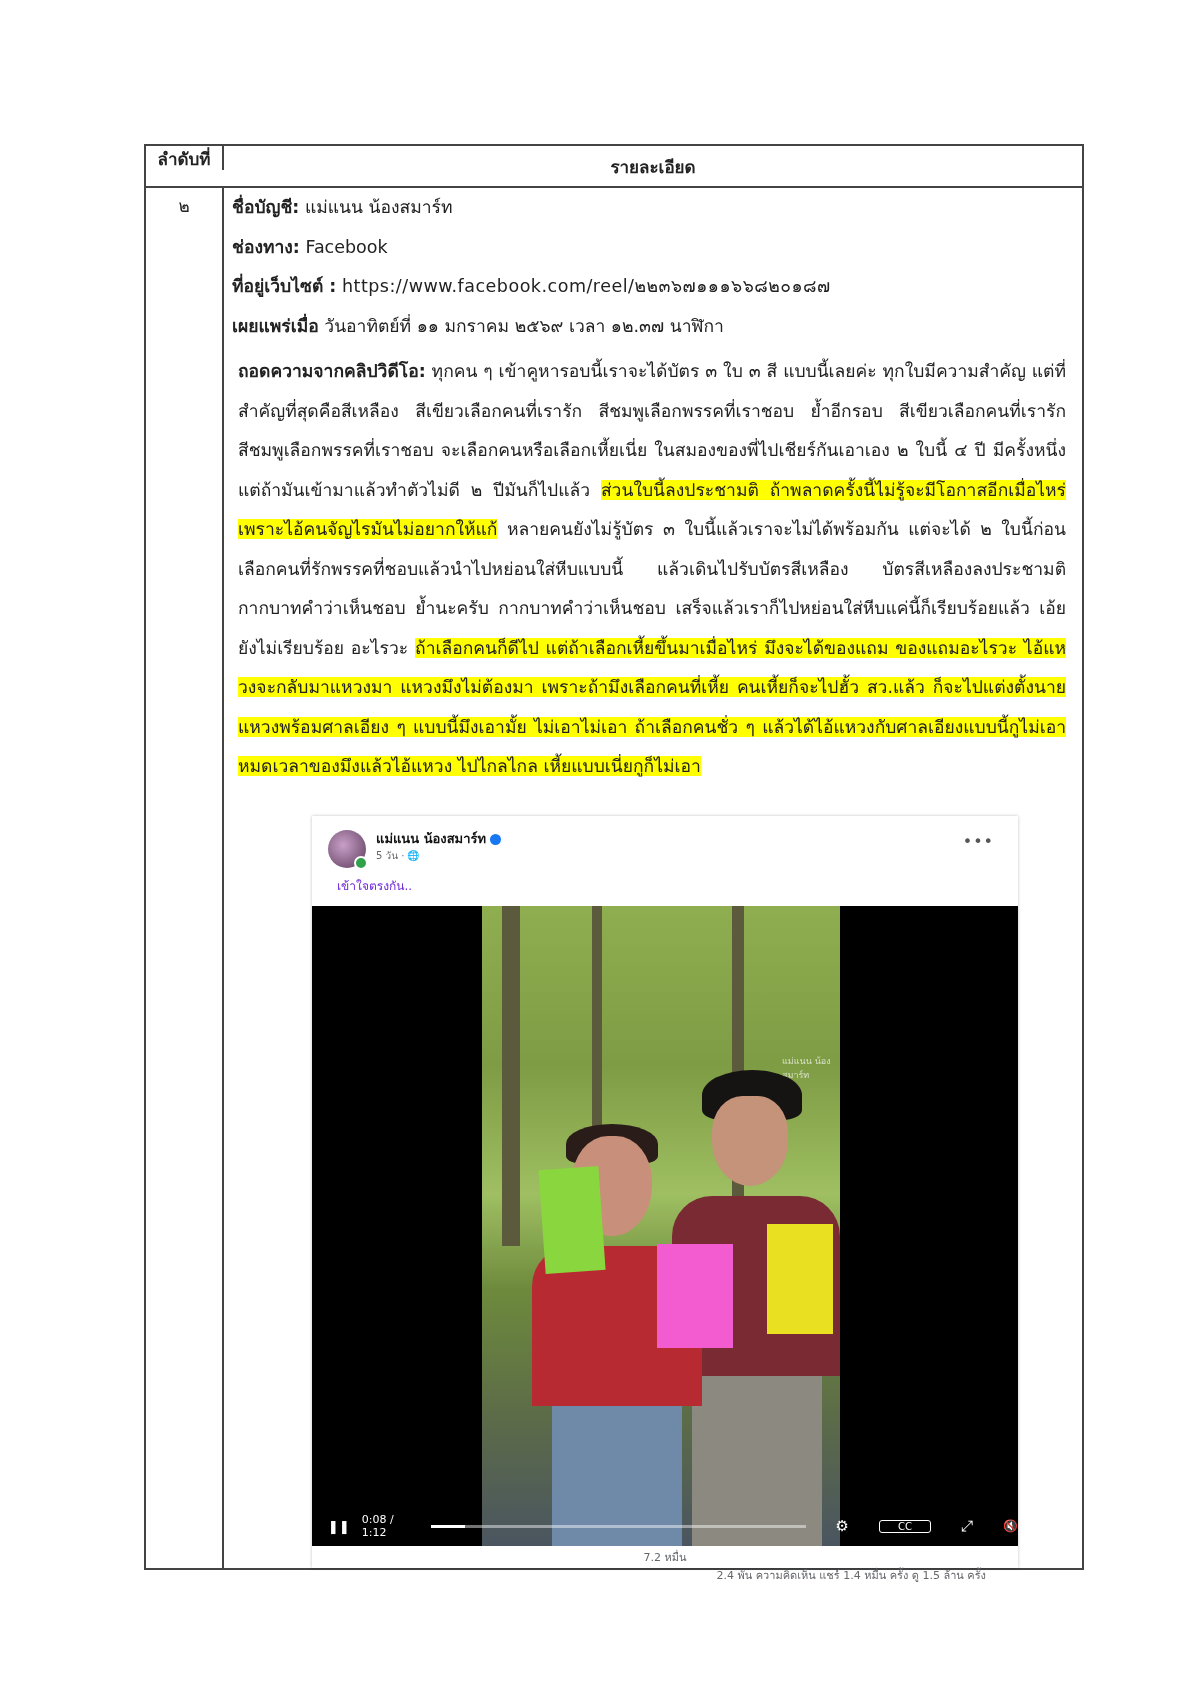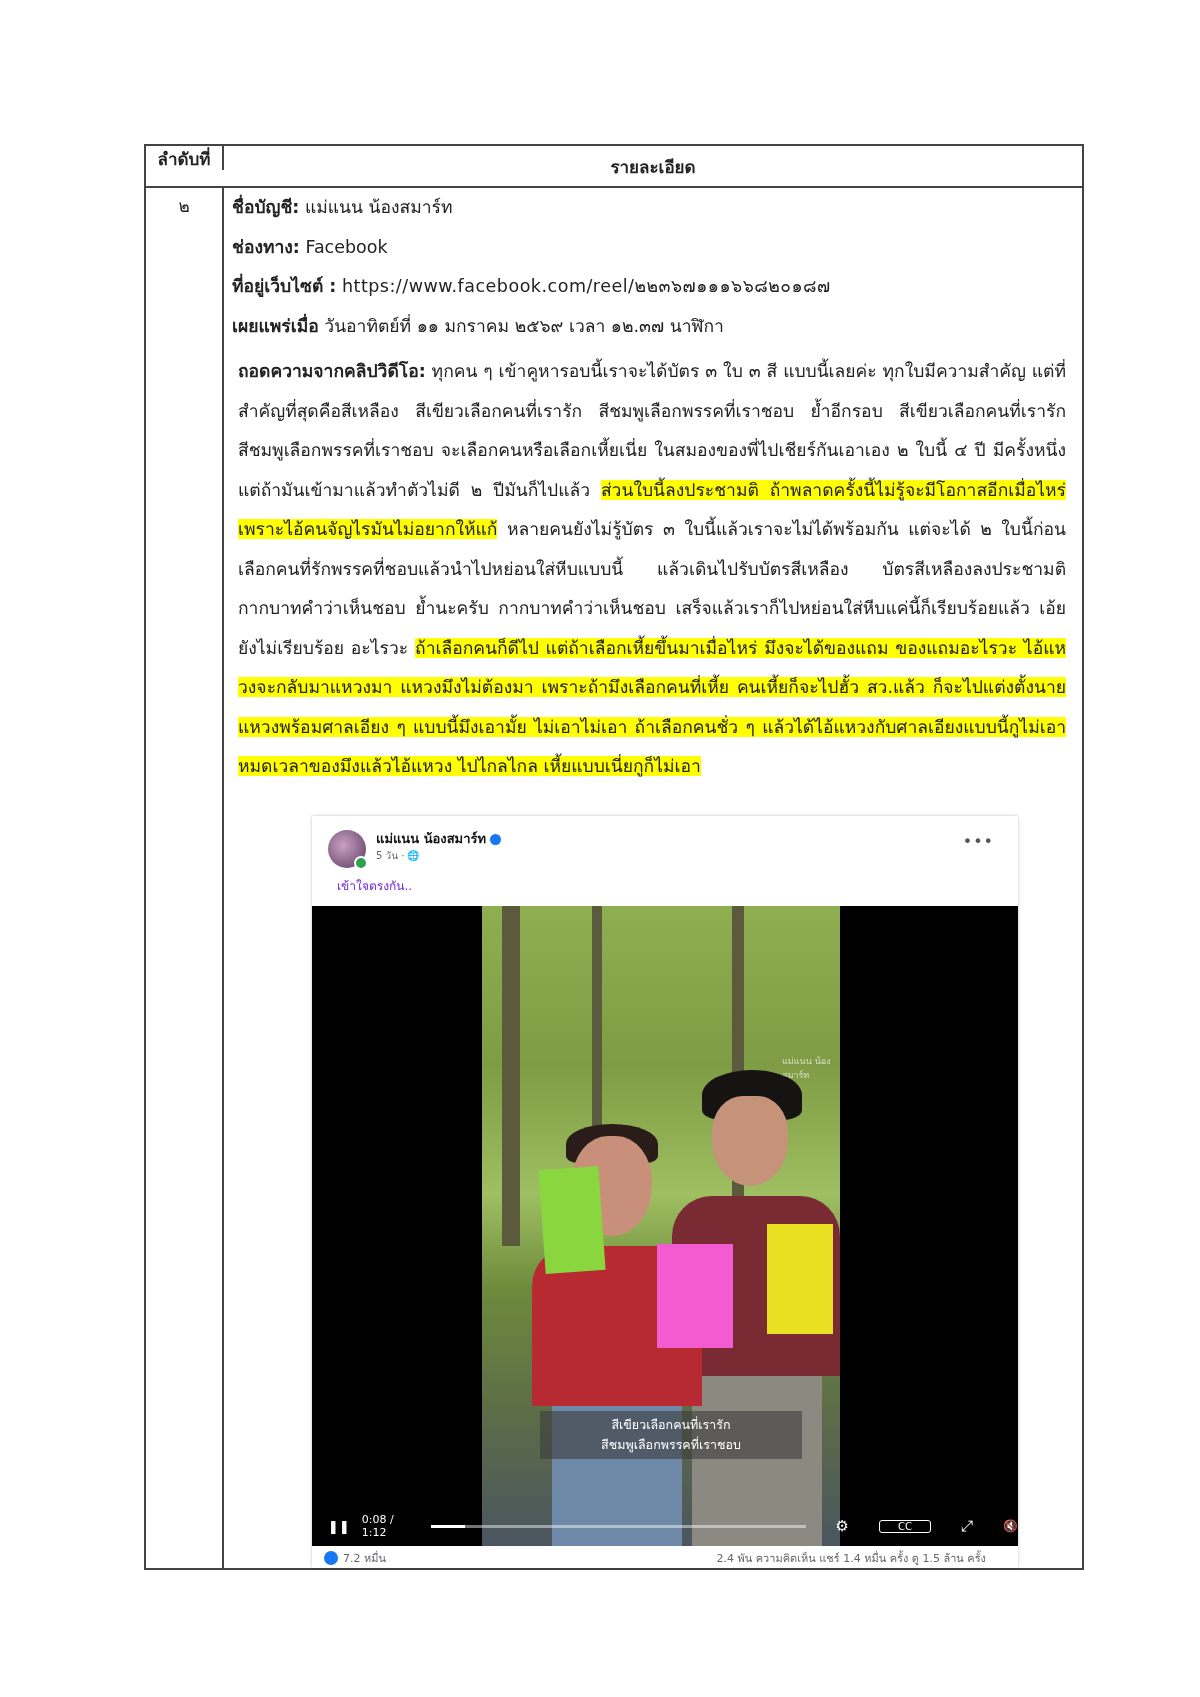--- a/index.html
+++ b/index.html
@@ -43,21 +43,21 @@
   .card.pink{left:175px;top:338px;width:76px;height:104px;background:#f25cd0;}
   .card.yellow{left:285px;top:318px;width:66px;height:110px;background:#e8e020;}
   .subtitle{position:absolute;left:228px;top:505px;width:250px;padding:4px 6px;background:rgba(60,60,60,.6);color:#fff;font-size:12.5px;text-align:center;line-height:20px;}
   .watermark{position:absolute;left:300px;top:148px;color:rgba(255,255,255,.7);font-size:9px;}
   .controls{position:absolute;left:0;right:0;bottom:0;height:40px;display:flex;align-items:center;color:#fff;font-size:11px;}
   .controls .pause{margin-left:16px;font-size:13px;font-weight:bold;}
   .controls .time{margin-left:12px;}
   .controls .track{margin-left:12px;width:390px;height:3px;background:rgba(255,255,255,.45);position:relative;}
   .controls .track .fill{position:absolute;left:0;top:0;width:35px;height:3px;background:#fff;}
   .controls .ic{margin-left:30px;font-size:15px;}
-  .fb .foot{position:absolute;left:0;right:0;top:732px;height:20px;display:flex;align-items:center;font-size:11px;color:#65676b;}
+  .fb .foot{position:absolute;left:0;right:0;top:732px;height:20px;display:flex;align-items:center;font-size:11px;color:#65676b;flex-direction:column;}
   .like{display:inline-block;width:14px;height:14px;border-radius:50%;background:#1877f2;margin:0 5px 0 12px;}
   .foot .right{margin-left:auto;margin-right:32px;}
 </style>
 </head>
 <body>
 
 <div class="table">
   <div class="hdr">
     <div class="c1">ลำดับที่</div>
     <div class="c2">รายละเอียด</div>
@@ -116,24 +116,20 @@
         <div class="woman">
             <div class="shirt"></div>
             <div class="jeans"></div>
             <div class="hair"></div>
             <div class="face"></div>
           </div>
         <div class="card green"></div>
         <div class="card pink"></div>
         <div class="card yellow"></div>
       </div>
-      <div class="subtitle">
-        <div>สีเขียวเลือกคนที่เรารัก</div>
-        <div>สีชมพูเลือกพรรคที่เราชอบ</div>
-      </div>
       <div class="controls">
         <span class="pause">❚❚</span>
         <span class="time"><span>0:08</span><span> / </span><span>1:12</span></span>
         <span class="track">
             <span class="fill" style="width: 9%;"></span>
           </span>
         <span class="ic">⚙</span>
         <span class="ic" style="font-size:10px;border:1.5px solid #fff;border-radius:3px;padding:0 18px;">CC</span>
         <span class="ic">⤢</span>
         <span class="ic" style="font-size:12px;">🔇</span>

